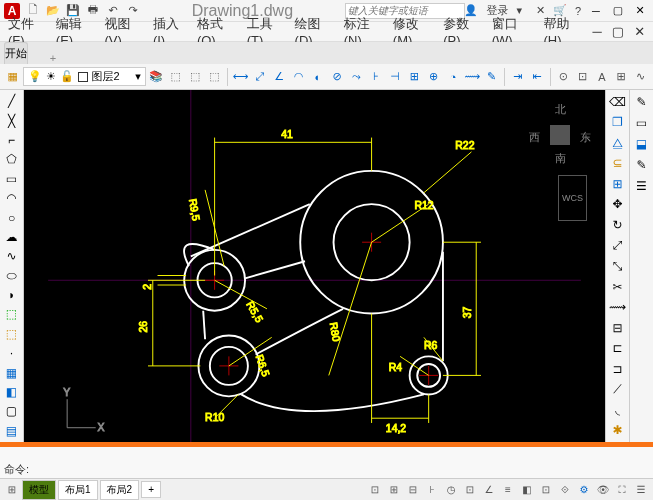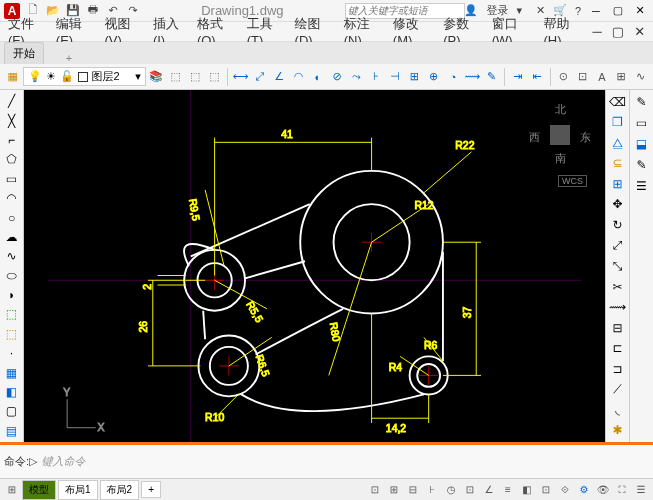--- a/index.html
+++ b/index.html
@@ -1,51 +1,51 @@
 <!DOCTYPE html>
 <html><head>
 <meta charset="utf-8">
 <style>
 *{margin:0;padding:0;box-sizing:border-box;font-family:"Microsoft YaHei",Arial,sans-serif;font-size:11px;user-select:none}
 body{width:653px;height:500px;background:#f0f0f0;display:flex;flex-direction:column;overflow:hidden}
 .titlebar{height:22px;background:#f5f5f5;display:flex;align-items:center;padding:0 4px;border-bottom:1px solid #ddd}
 .tb-logo{width:16px;height:16px;background:#c00;color:#fff;font-weight:bold;display:flex;align-items:center;justify-content:center;font-size:12px;border-radius:2px}
 .tb-icons{display:flex;gap:6px;margin-left:6px}
 .tb-icons span{width:14px;height:14px;display:flex;align-items:center;justify-content:center;color:#444}
-.tb-title{flex:1;text-align:center;color:#888;font-size:13px}
+.tb-title{flex:1;text-align:center;color:#888;font-size:16px}
 .tb-search{width:120px;height:16px;border:1px solid #ccc;font-size:10px;padding:0 2px;font-style:italic;color:#9bb8d8}
 .tb-right{display:flex;align-items:center;gap:8px;color:#444}
 .win-btns{display:flex;gap:4px;margin-left:6px}
 .win-btns span{width:18px;height:14px;display:flex;align-items:center;justify-content:center}
 .menubar{height:20px;background:#f5f5f5;display:flex;align-items:center;padding:0 4px;gap:2px;border-bottom:1px solid #ddd}
 .menubar span{padding:2px 4px;color:#333;font-size:13px}
 .menubar .mr{margin-left:auto}
 .tabbar{height:22px;background:#e8e8e8;display:flex;align-items:flex-end;padding:0 4px}
-.tab{padding:3px 8px;background:#fff;border:1px solid #ccc;border-bottom:none;border-radius:3px 3px 0 0;margin-right:15px;font-size:11px;display:flex;align-items:center;gap:4px}
+.tab{padding:3px 0;background:#fff;border:1px solid #ccc;border-bottom:none;border-radius:3px 3px 0 0;margin-right:15px;font-size:11px;display:flex;align-items:center;gap:4px}
 .tab.inactive{background:#e0e0e0}
 .tab-add{width:20px;text-align:center;color:#888}
 .toolbar{height:26px;background:#f5f5f5;display:flex;align-items:center;padding:0 4px;gap:2px;border-bottom:1px solid #ccc}
 .layer-sel{display:flex;align-items:center;gap:4px;border:1px solid #ccc;padding:1px 4px;background:#fff;width:140px}
 .layer-sq{width:10px;height:10px;background:#fff;border:1px solid #333}
 .tool-ico{width:20px;height:20px;display:flex;align-items:center;justify-content:center;color:#555}
 .tool-sep{width:1px;height:18px;background:#ccc;margin:0 2px}
 .workspace{flex:1;display:flex;min-height:0}
 .side-tb{width:24px;background:#f5f5f5;display:flex;flex-direction:column;align-items:center;gap:1px;padding:2px 0;border-right:1px solid #ccc}
 .side-tb.right{border-right:none;border-left:1px solid #ccc}
 .side-ico{width:20px;height:20px;display:flex;align-items:center;justify-content:center;font-size:12px}
 .canvas-area{flex:1;position:relative;background:#000;overflow:hidden}
 .canvas-svg{width:100%;height:100%;display:block}
 .compass{position:absolute;top:10px;right:10px;width:70px;height:70px;color:#888;font-size:10px}
 .compass .cc{position:absolute;width:20px;height:20px;background:#555;left:25px;top:25px}
 .compass .n{position:absolute;left:30px;top:2px}
 .compass .s{position:absolute;left:30px;bottom:4px}
 .compass .e{position:absolute;right:4px;top:30px}
 .compass .w{position:absolute;left:4px;top:30px}
-.wcs{position:absolute;top:85px;right:18px;color:#888;font-size:9px;border:1px solid #555;padding:0 3px}
-.cmd-area{height:36px;background:#f8f8f8;border-top:3px solid #f97316;display:flex;flex-direction:row;font-family:Consolas,monospace;font-size:11px;color:#333;padding:1px 4px}
+.wcs{position:absolute;top:85px;right:18px;color:#888;font-size:9px;border:1px solid #555;padding:17px 3px}
+.cmd-area{height:36px;background:#f8f8f8;border-top:5px solid #f97316;display:flex;flex-direction:column;font-family:Consolas,monospace;font-size:11px;color:#333;padding:15px 4px}
 .cmd-line{display:flex;align-items:center;gap:4px}
 .status{height:22px;background:#f0f0f0;border-top:1px solid #ccc;display:flex;align-items:center;padding:0 4px;gap:2px}
 .st-tab{padding:2px 6px;border:1px solid #ccc;background:#fff;font-size:10px}
 .st-tab.active{background:#4d7c0f}
 .st-icons{margin-left:auto;display:flex;gap:3px;align-items:center}
 .st-ico{width:16px;height:16px;display:flex;align-items:center;justify-content:center;color:#555;font-size:10px}
 </style>
 </head>
 <body>
 

